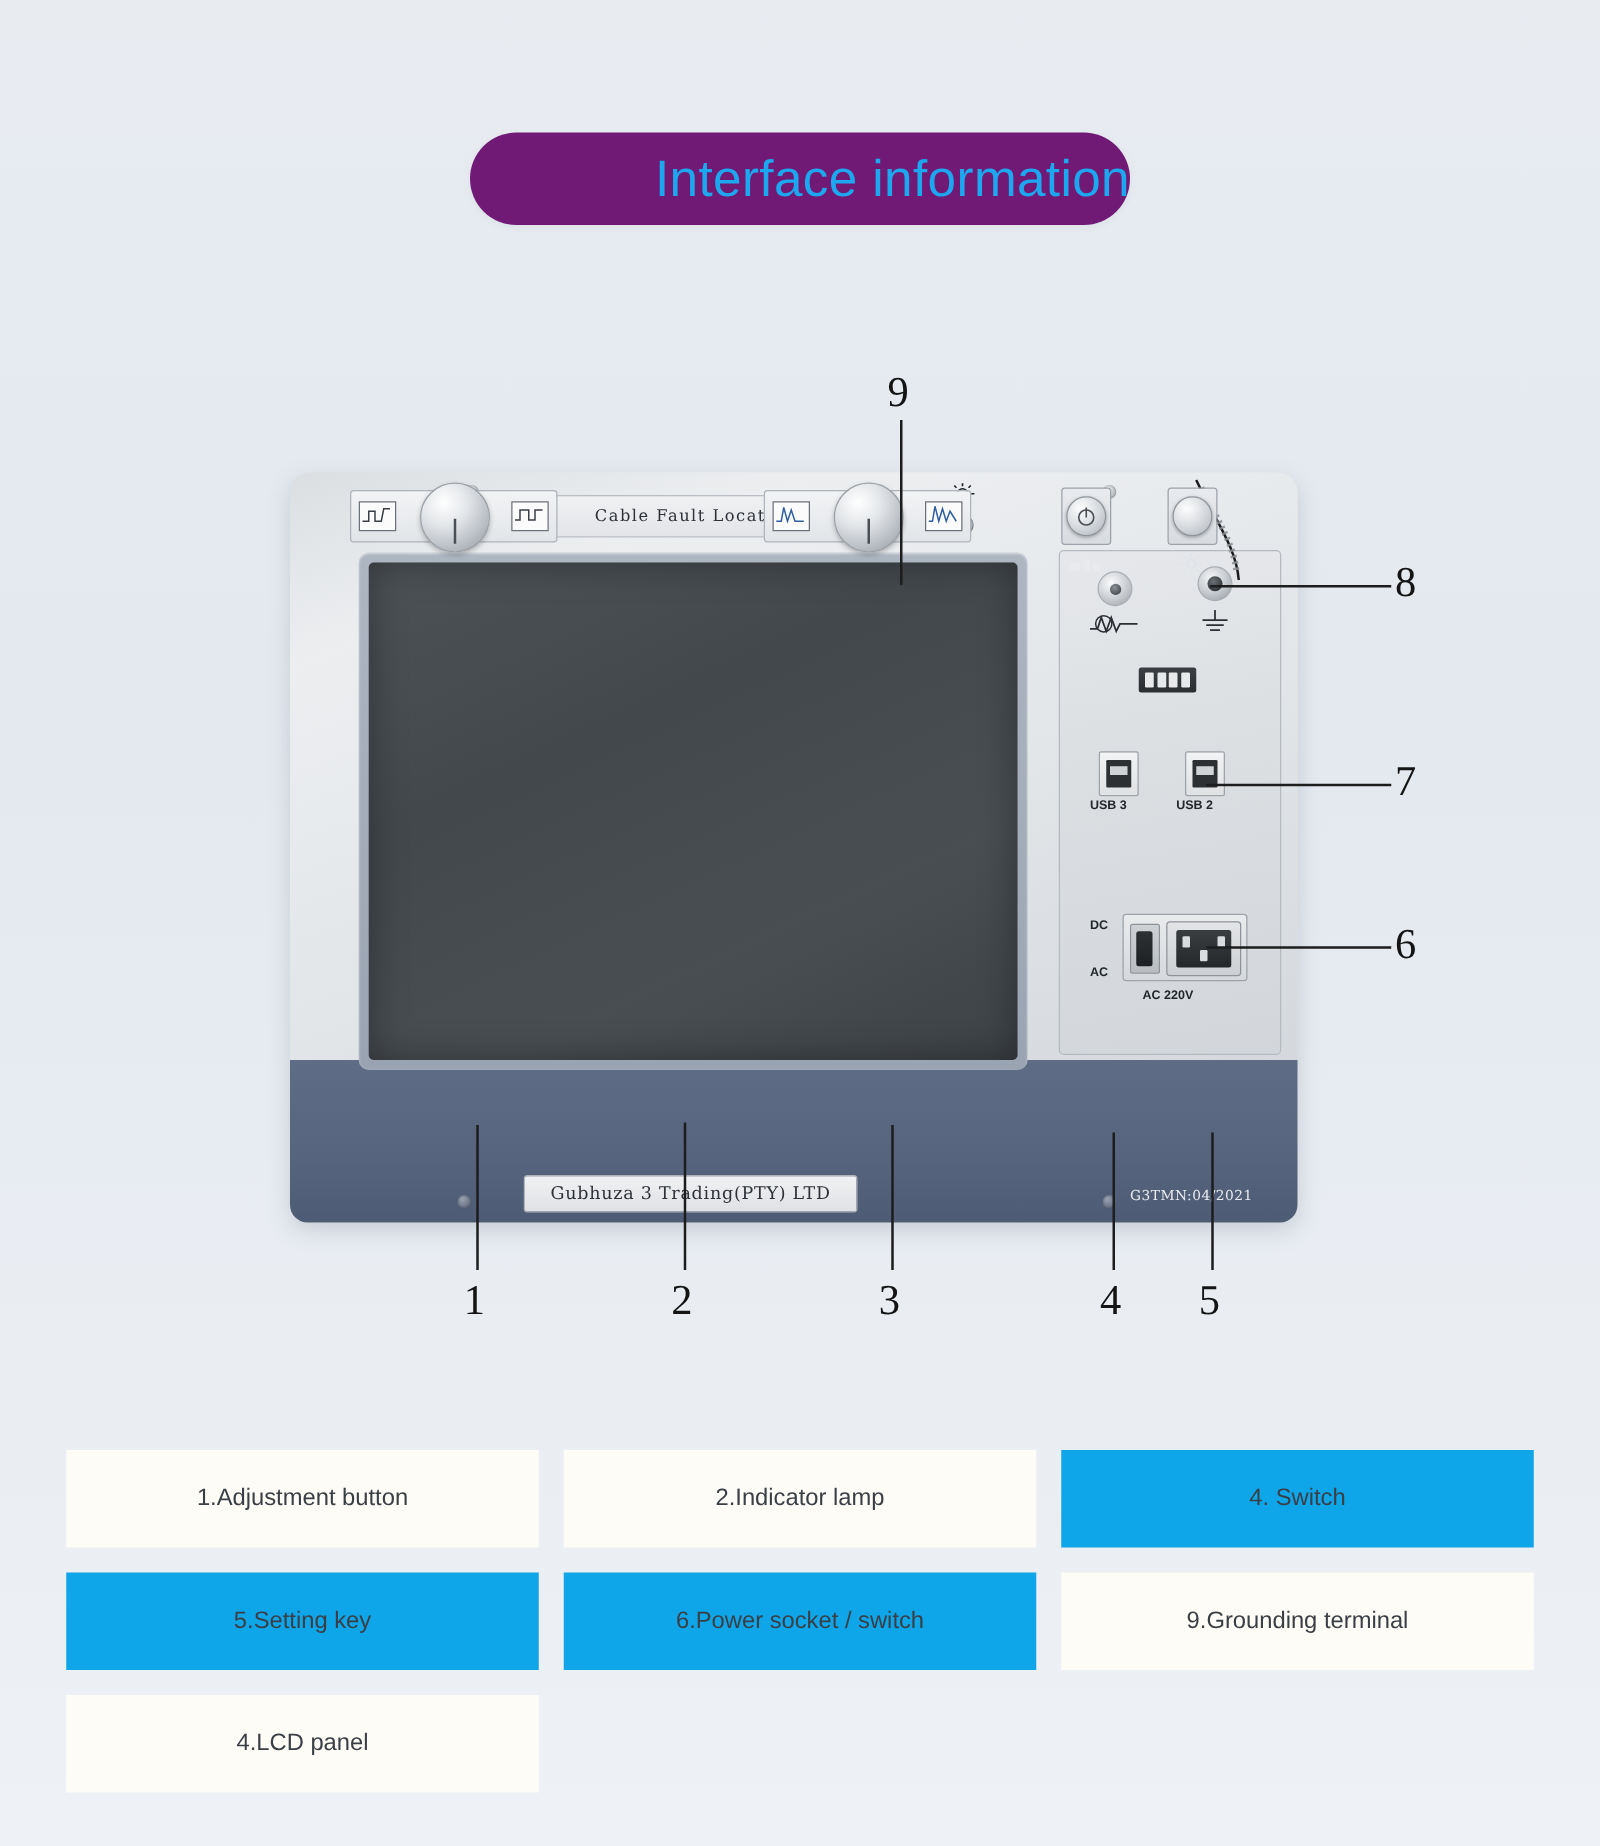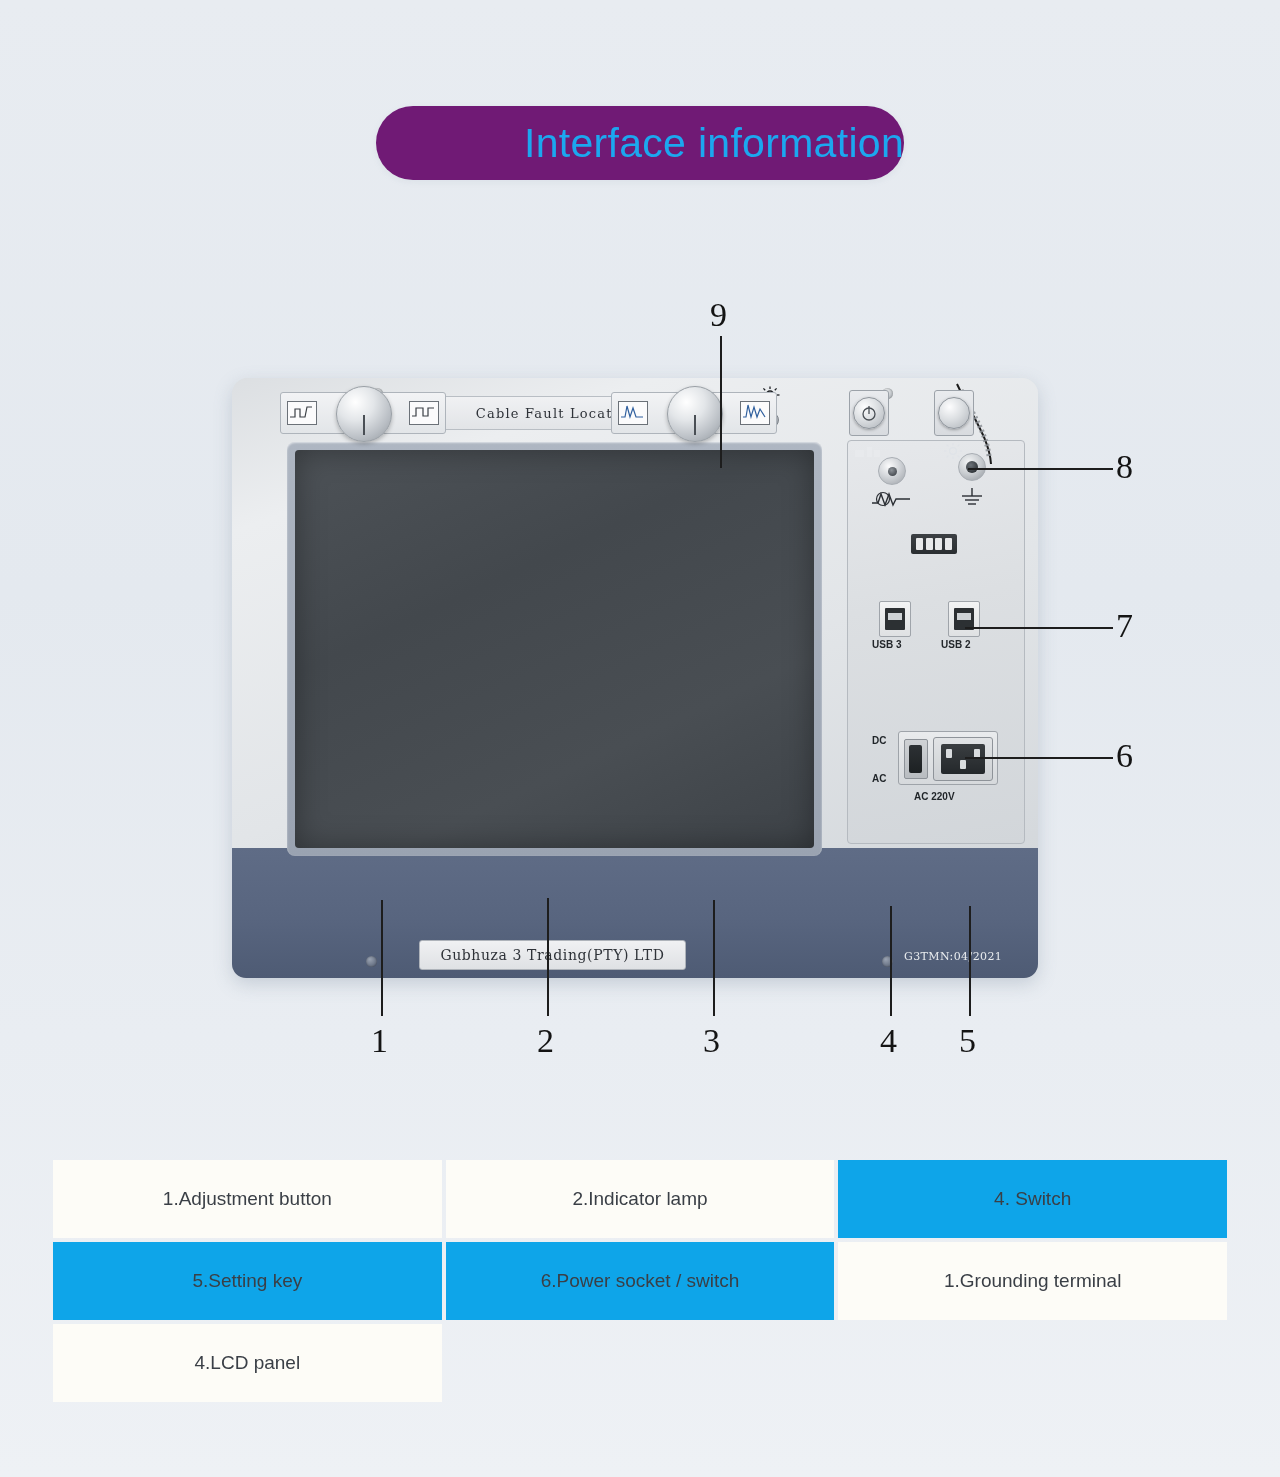--- a/index.html
+++ b/index.html
@@ -358,21 +358,21 @@
   }
 
   
   .legend {
     position: absolute;
     left: 53px;
     top: 1160px;
     width: 1174px;
     display: grid;
     grid-template-columns: repeat(3, 1fr);
-    gap: 4px;
+    gap: 20px;
   }
   .legend-cell {
     height: 78px;
     display: flex;
     align-items: center;
     justify-content: center;
     font-size: 19px;
     color: #3a3f46;
   }
   .legend-cell.cream { background: #fdfcf7; }
@@ -567,15 +567,15 @@
 
 <div class="callout-line v" style="left:969px; top:906px; height:110px;"></div>
 <div class="callout-num" style="left:959px; top:1024px;">5</div>
 
 <div class="legend">
   <div class="legend-cell cream">1.Adjustment button</div>
   <div class="legend-cell cream">2.Indicator lamp</div>
   <div class="legend-cell blue">4. Switch</div>
   <div class="legend-cell blue">5.Setting key</div>
   <div class="legend-cell blue">6.Power socket / switch</div>
-  <div class="legend-cell cream">1.Grounding terminal</div>
+  <div class="legend-cell cream">9.Grounding terminal</div>
   <div class="legend-cell cream">4.LCD panel</div>
 </div>
 
 </body></html>

